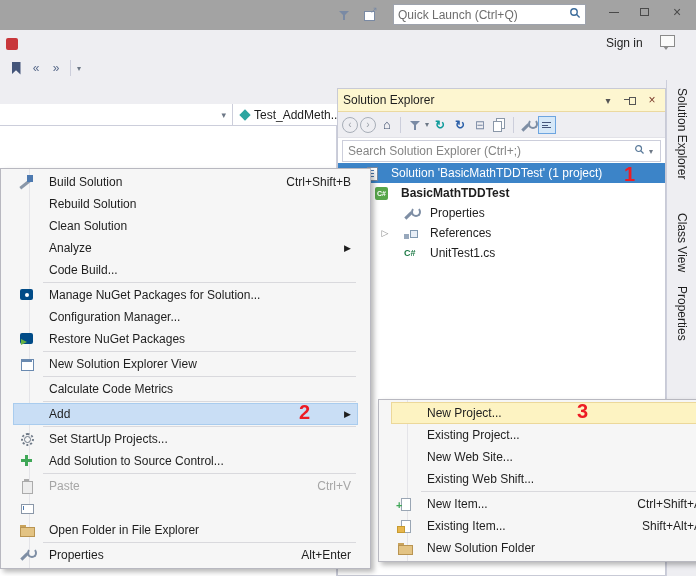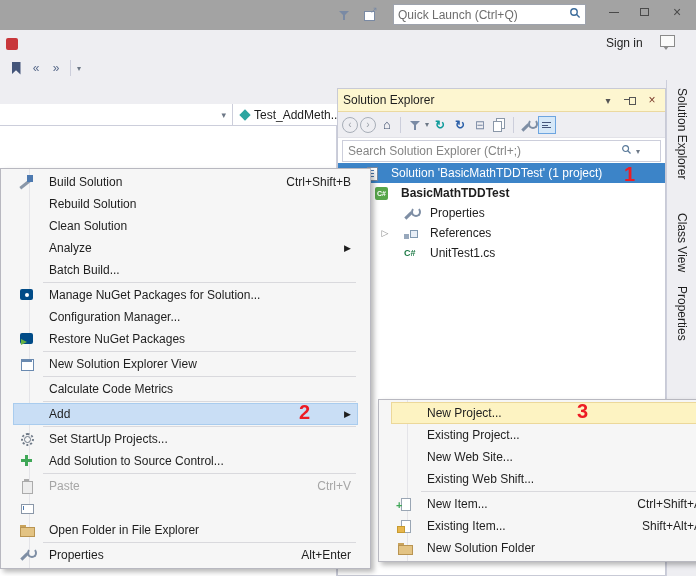--- a/index.html
+++ b/index.html
@@ -60,21 +60,21 @@
   .ti.home{color:#3A4A6A;font-size:13px}
   .ti.sync{color:#0F9B9B;font-weight:bold}
   .ti.refresh{color:#2B5FA8;font-weight:bold}
   .ti.gray{color:#7A8AA4}
   .ti.pressed{border:1px solid #6DA5E0;background:#D6E8F8}
   .i-pages::before{content:"";position:absolute;left:5px;top:2px;width:7px;height:9px;background:#fff;border:1px solid #8A97A8}
   .i-pages::after{content:"";position:absolute;left:2px;top:5px;width:7px;height:9px;background:#fff;border:1px solid #8A97A8}
   .i-lines::before{content:"";position:absolute;left:3px;top:5px;width:9px;height:1px;background:#44557A;box-shadow:0 5px 0 #44557A}
   .i-lines::after{content:"";position:absolute;left:3px;top:8px;width:6px;height:1px;background:#44557A}
 
-  .sx-search{margin:2px 4px;height:22px;background:#fff;border:1px solid #CCCEDB;display:flex;align-items:center;padding-right:20px;gap:4px}
+  .sx-search{margin:2px 4px;height:22px;background:#fff;border:1px solid #CCCEDB;display:flex;align-items:center;padding-right:7px;gap:4px}
   .sx-input{flex:1;border:0;outline:0;font:12px "Liberation Sans",sans-serif;color:#444;padding:0 5px;min-width:0}
   .sx-input::placeholder{color:#848484;opacity:1}
 
   .sx-tree{position:absolute;left:0;top:74px;right:0;bottom:0;background:#fff}
   .trow{height:20px;display:flex;align-items:center;gap:12px;white-space:nowrap}
   .trow.sel{background:#3C84C8;color:#fff}
   .texp{width:12px;text-align:center;font-size:9px;flex:none}
   .tbold{font-weight:bold}
   .t-sol::before{content:"";position:absolute;left:3px;top:1px;width:9px;height:12px;background:#fff;border:1px solid #7A8AA0}
   .t-sol::after{content:"";position:absolute;left:5px;top:4px;width:5px;height:1px;background:#4E7AB0;box-shadow:0 3px 0 #4E7AB0,0 6px 0 #4E7AB0}
@@ -262,21 +262,21 @@
       <span class="mi-label">Rebuild Solution</span>
     </div>
     <div class="mi">
       <span class="mi-label">Clean Solution</span>
     </div>
     <div class="mi">
       <span class="mi-label">Analyze</span>
       <span class="mi-arrow">▶</span>
     </div>
     <div class="mi">
-      <span class="mi-label">Batch Build...</span>
+      <span class="mi-label">Code Build...</span>
     </div>
     <div class="msep"></div>
     <div class="mi">
       <span class="icn i-nuget"></span>
       <span class="mi-label">Manage NuGet Packages for Solution...</span>
     </div>
     <div class="mi">
       <span class="mi-label">Configuration Manager...</span>
     </div>
     <div class="mi">

